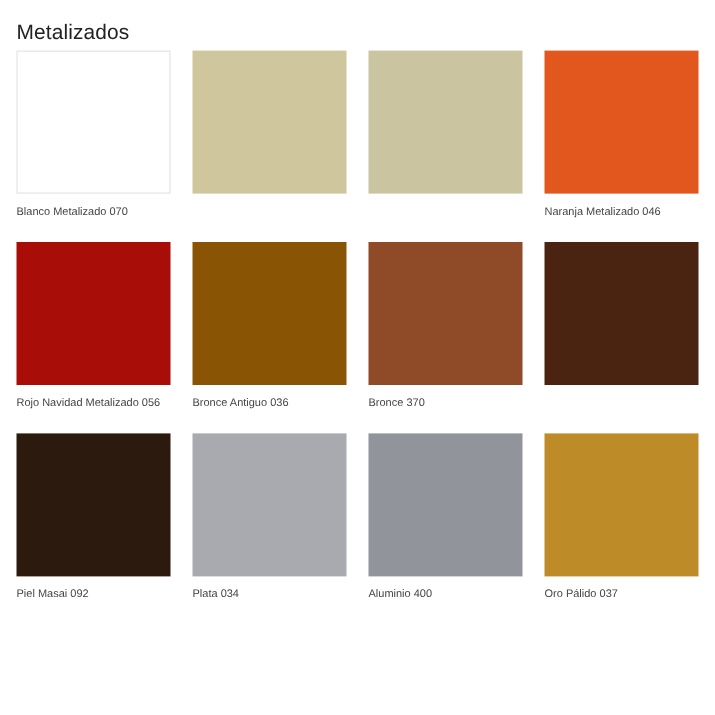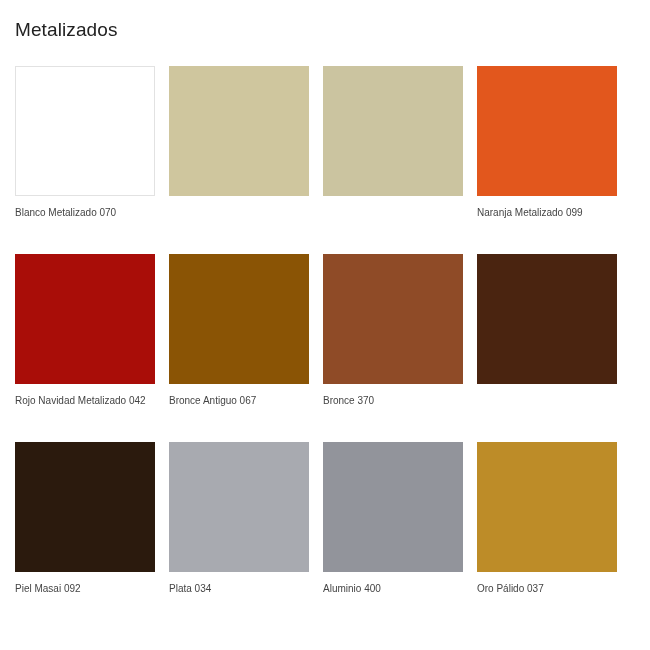--- a/index.html
+++ b/index.html
@@ -31,27 +31,26 @@
     font-weight: 400;
     color: #222222;
     letter-spacing: 0.1px;
     margin: 0;
     line-height: 24px;
   }
 
   #swatch-grid {
     position: absolute;
     left: 15px;
-    top: 66px;
+    top: 46px;
     width: 620px;
     display: grid;
     grid-template-columns: repeat(4, 140px);
     column-gap: 20px;
     row-gap: 0px;
-    gap: 14px;
   }
 
   .swatch-cell {
     width: 140px;
     height: 174px;
     box-sizing: border-box;
     position: relative;
   }
 
   .swatch-chip {
@@ -89,29 +88,29 @@
         <span class="swatch-label">Blanco Metalizado 070</span>
       </div>
       <div class="swatch-cell">
         <div class="swatch-chip" style="background-color: rgb(207, 198, 158);"></div>
       </div>
       <div class="swatch-cell">
         <div class="swatch-chip" style="background-color: rgb(203, 196, 160);"></div>
       </div>
       <div class="swatch-cell">
         <div class="swatch-chip" style="background-color: rgb(226, 87, 29);"></div>
-        <span class="swatch-label">Naranja Metalizado 099</span>
+        <span class="swatch-label">Naranja Metalizado 046</span>
       </div>
       <div class="swatch-cell">
         <div class="swatch-chip" style="background-color: rgb(169, 13, 8);"></div>
-        <span class="swatch-label">Rojo Navidad Metalizado 042</span>
+        <span class="swatch-label">Rojo Navidad Metalizado 056</span>
       </div>
       <div class="swatch-cell">
         <div class="swatch-chip" style="background-color: rgb(138, 84, 5);"></div>
-        <span class="swatch-label">Bronce Antiguo 067</span>
+        <span class="swatch-label">Bronce Antiguo 036</span>
       </div>
       <div class="swatch-cell">
         <div class="swatch-chip" style="background-color: rgb(143, 75, 39);"></div>
         <span class="swatch-label">Bronce 370</span>
       </div>
       <div class="swatch-cell">
         <div class="swatch-chip" style="background-color: rgb(74, 36, 16);"></div>
       </div>
       <div class="swatch-cell">
         <div class="swatch-chip" style="background-color: rgb(43, 26, 13);"></div>

